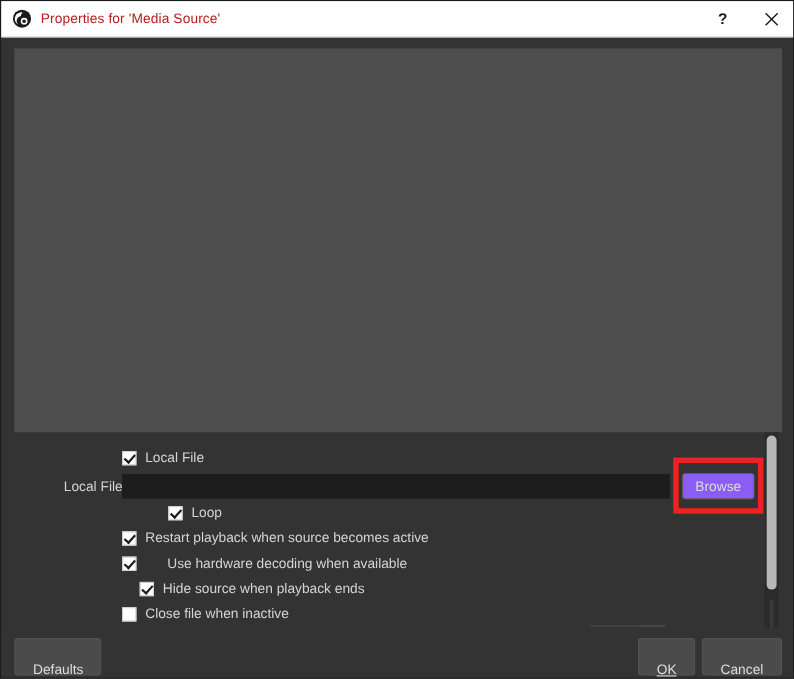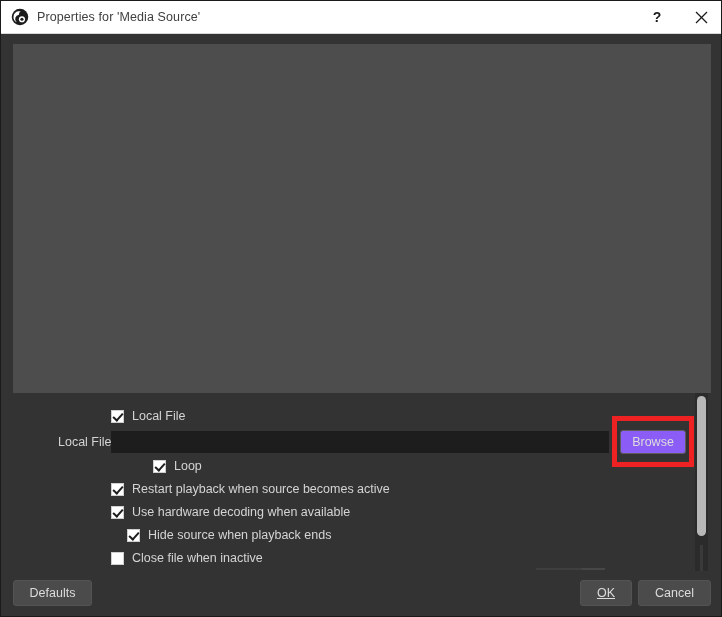--- a/index.html
+++ b/index.html
@@ -40,21 +40,21 @@
   .app-icon {
     width: 18px;
     height: 18px;
     margin-left: 10px;
     margin-right: 8px;
     flex: 0 0 auto;
     display: block;
   }
   .title-text {
     font-size: 12.5px;
-    color: #404040;
+    color: #b91c1c;
     letter-spacing: 0.1px;
     white-space: nowrap;
     flex: 1 1 auto;
   }
   .title-btn {
     width: 44px;
     height: 32px;
     display: flex;
     align-items: center;
     justify-content: center;
@@ -245,21 +245,21 @@
     height: 26px;
     background: #4b4b4b;
     border: 1px solid #535353;
     border-radius: 3px;
     box-sizing: border-box;
     color: #dcdcdc;
     font-family: "Liberation Sans", sans-serif;
     font-size: 12.5px;
     line-height: 24px;
     text-align: center;
-    padding: 0;
+    padding: 16px;
   }
   .btn-defaults { left: 12px; top: 579px; width: 79px; }
   .btn-ok       { left: 579px; top: 579px; width: 52px; text-decoration: underline; }
   .btn-cancel   { left: 637px; top: 579px; width: 73px; }
 </style>
 </head>
 <body>
 
 <div class="dialog">
 
@@ -299,21 +299,21 @@
       <div class="check-row" style="left:110px; top:58px;margin-left:42px;">
         <span class="cb checked"></span>
         <span class="check-label">Loop</span>
       </div>
 
       <div class="check-row" style="left:110px; top:81px;">
         <span class="cb checked"></span>
         <span class="check-label">Restart playback when source becomes active</span>
       </div>
 
-      <div class="check-row" style="left:110px; top:104px;">
+      <div class="check-row" style="left:110px; top:104px;gap:20px;">
         <span class="cb checked"></span>
         <span class="check-label">Use hardware decoding when available</span>
       </div>
 
       <div class="check-row" style="left:110px; top:127px;padding-left:16px;">
         <span class="cb checked"></span>
         <span class="check-label">Hide source when playback ends</span>
       </div>
 
       <div class="check-row" style="left:110px; top:150px;">

